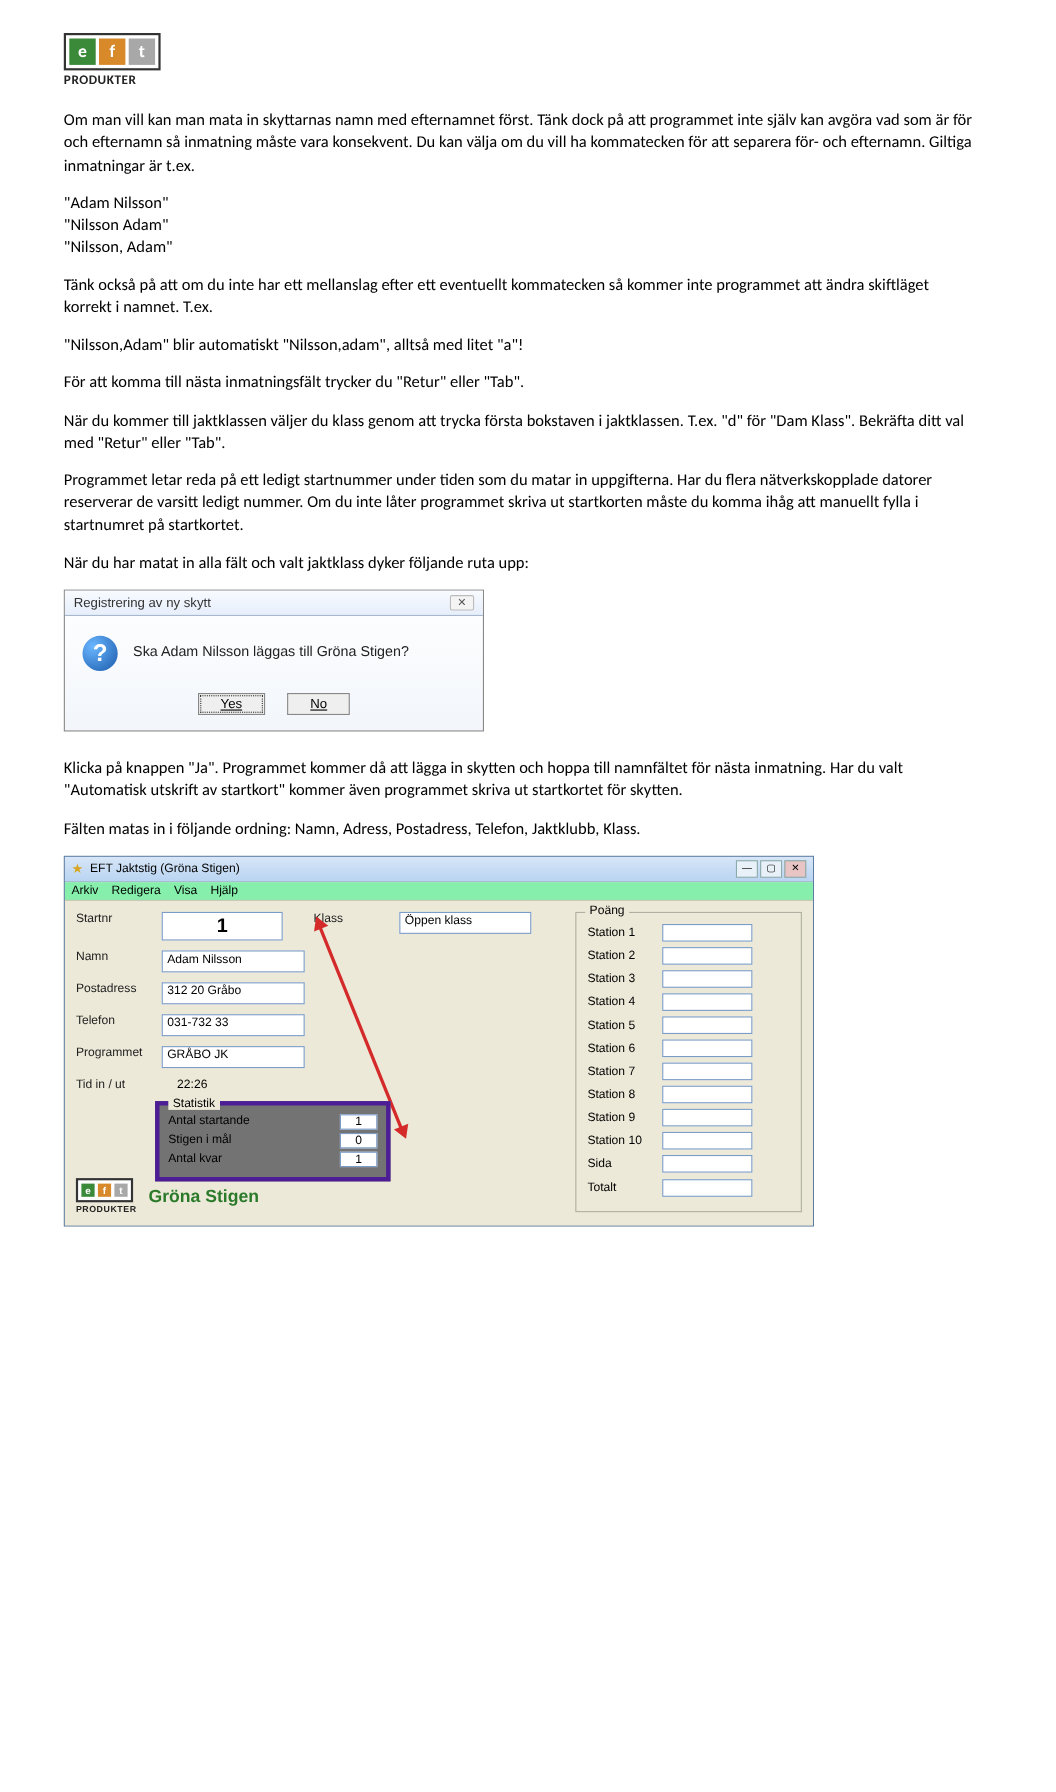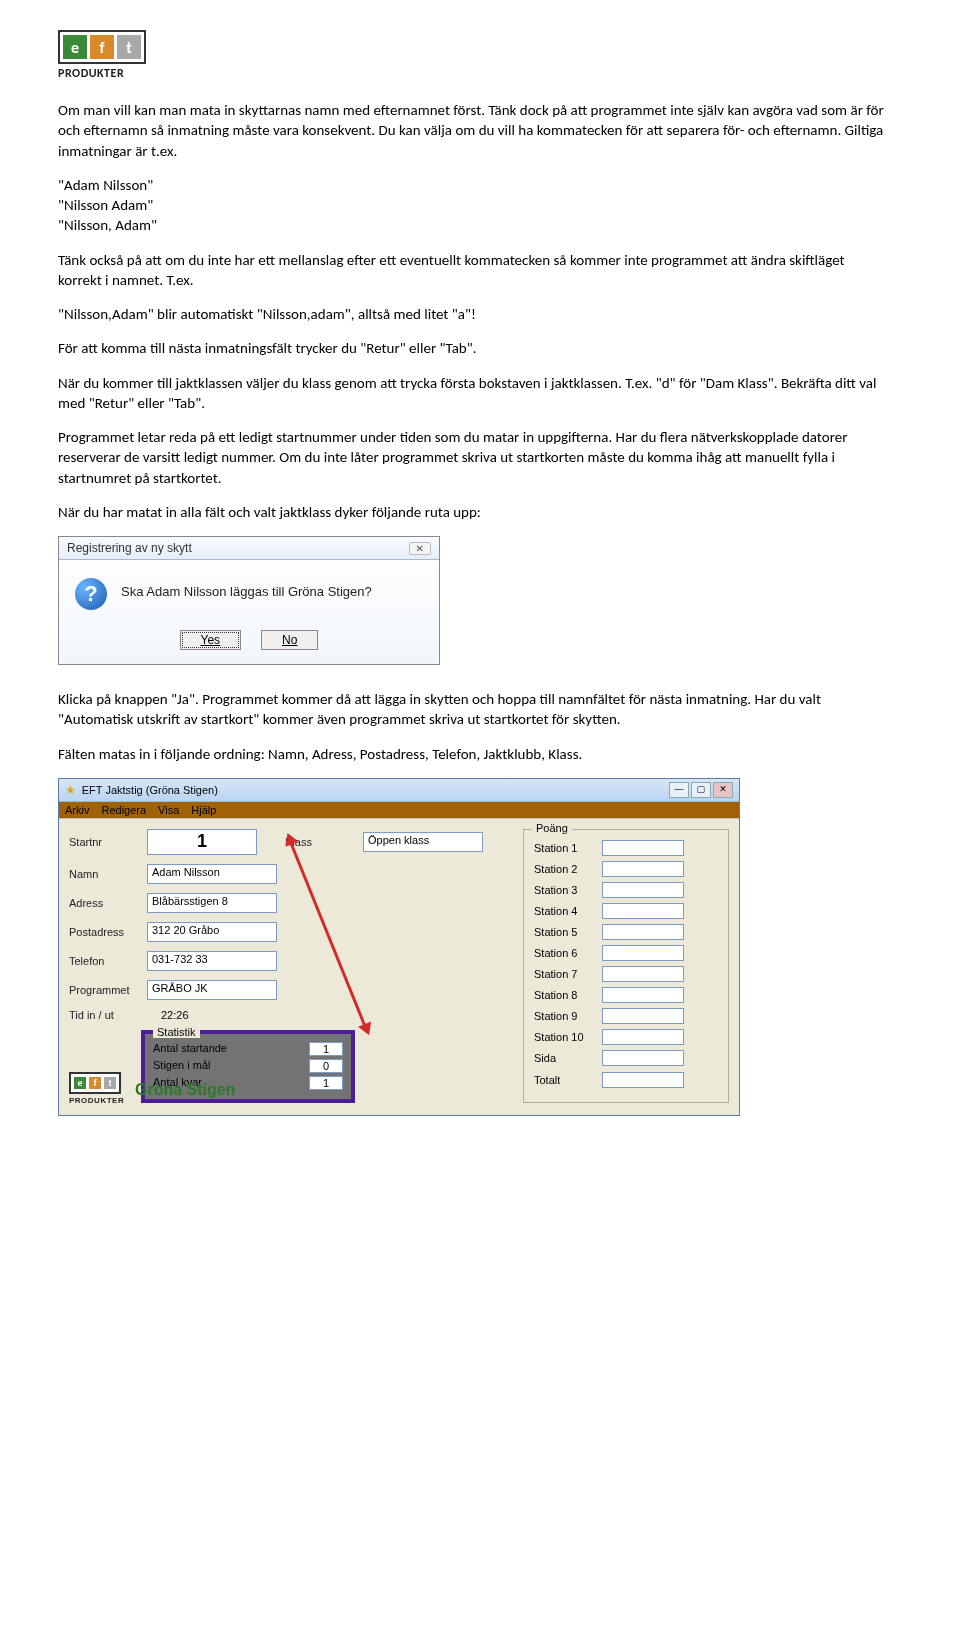--- a/index.html
+++ b/index.html
@@ -141,38 +141,38 @@
     height: 14px;
     border: 1px solid #8aa;
     background: #e8f0f8;
     font-size: 9px;
     text-align: center;
     line-height: 13px;
     cursor: pointer;
   }
   .wc.close { background: #e8c4c4; }
   .menubar {
-    background: #a16207;
+    background: #86efac;
     padding: 2px 6px;
     display: flex;
     gap: 12px;
     border-bottom: 1px solid #c8c4b4;
   }
   .menubar span { cursor: pointer; }
   .appwin-body {
     display: flex;
     padding: 10px 10px 12px 10px;
     gap: 40px;
     background: #ece9d8;
     position: relative;
   }
   .form-col { flex: 0 0 320px; }
   .frow {
     display: flex;
-    align-items: center;
+    align-items: flex-start;
     margin-bottom: 9px;
     gap: 8px;
   }
   .frow label { width: 70px; color: #222; }
   .finput {
     border: 1px solid #7a9cc6;
     background: #fff;
     padding: 1px 4px;
     font-size: 11px;
     height: 16px;
@@ -364,24 +364,20 @@
           <label>Startnr</label>
           <div class="finput big">1</div>
           <label style="margin-left:20px">Klass</label>
           <div class="finput drop">Öppen klass</div>
         </div>
         <div class="frow">
           <label>Namn</label>
           <div class="finput wide">Adam Nilsson</div>
         </div>
         <div class="frow">
-          <label>Adress</label>
-          <div class="finput wide">Blåbärsstigen 8</div>
-        </div>
-        <div class="frow">
           <label>Postadress</label>
           <div class="finput wide">312 20 Gråbo</div>
         </div>
         <div class="frow">
           <label>Telefon</label>
           <div class="finput wide">031-732 33</div>
         </div>
         <div class="frow">
           <label>Programmet</label>
           <div class="finput wide">GRÅBO JK</div>

